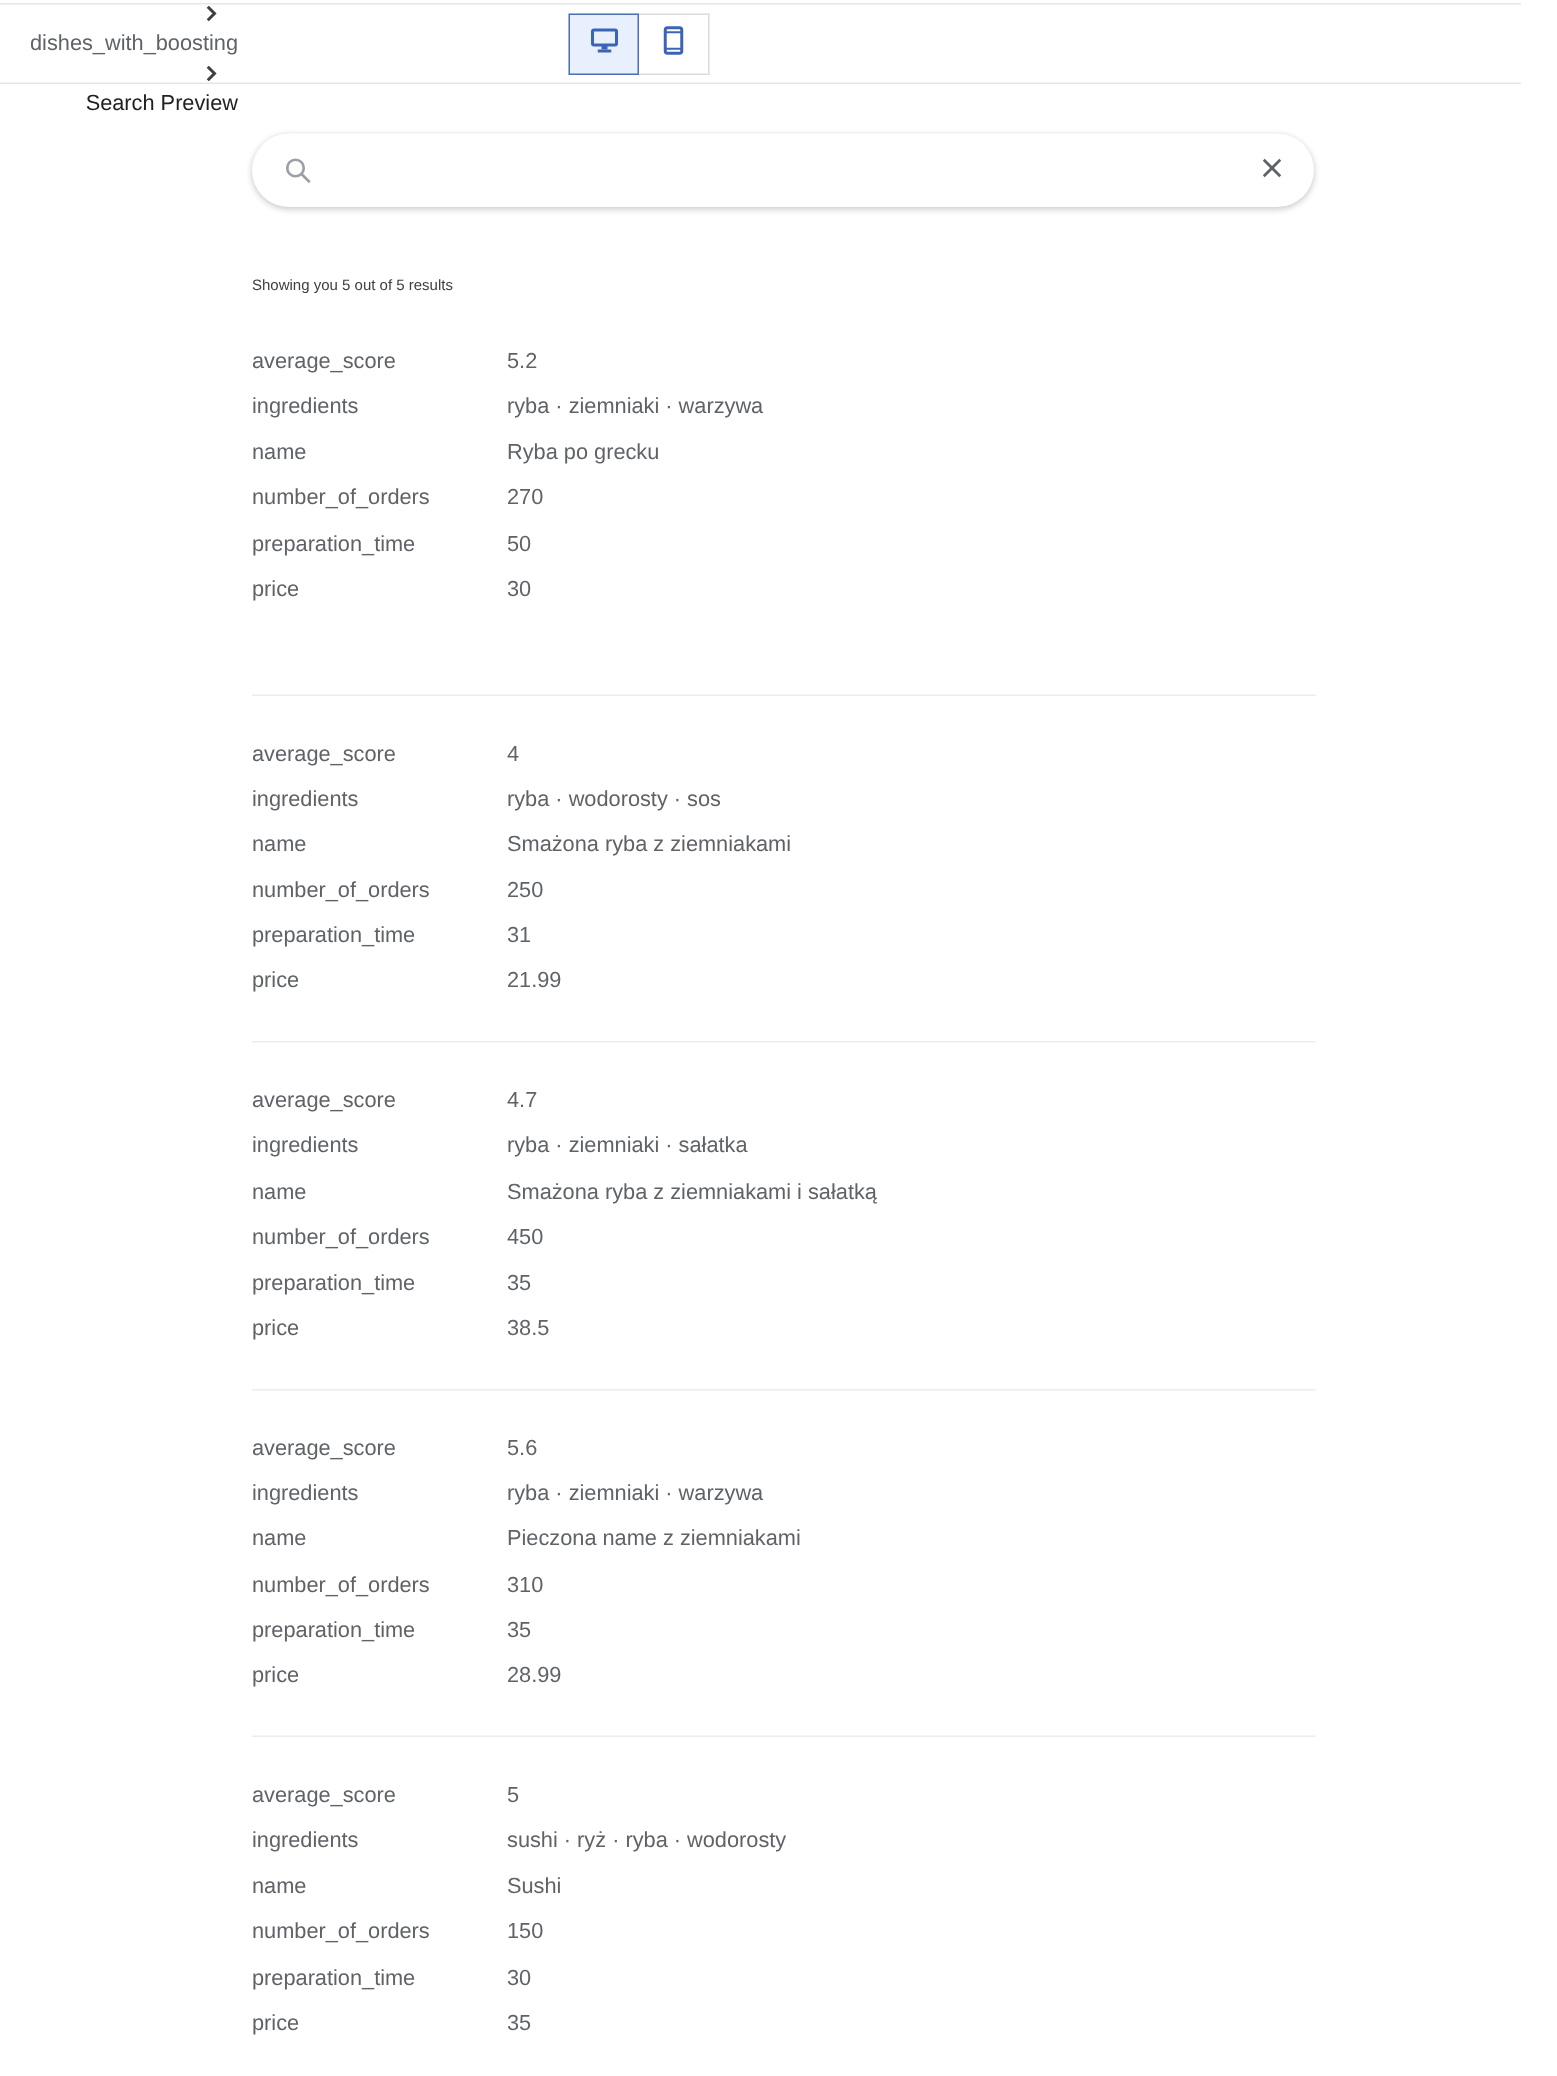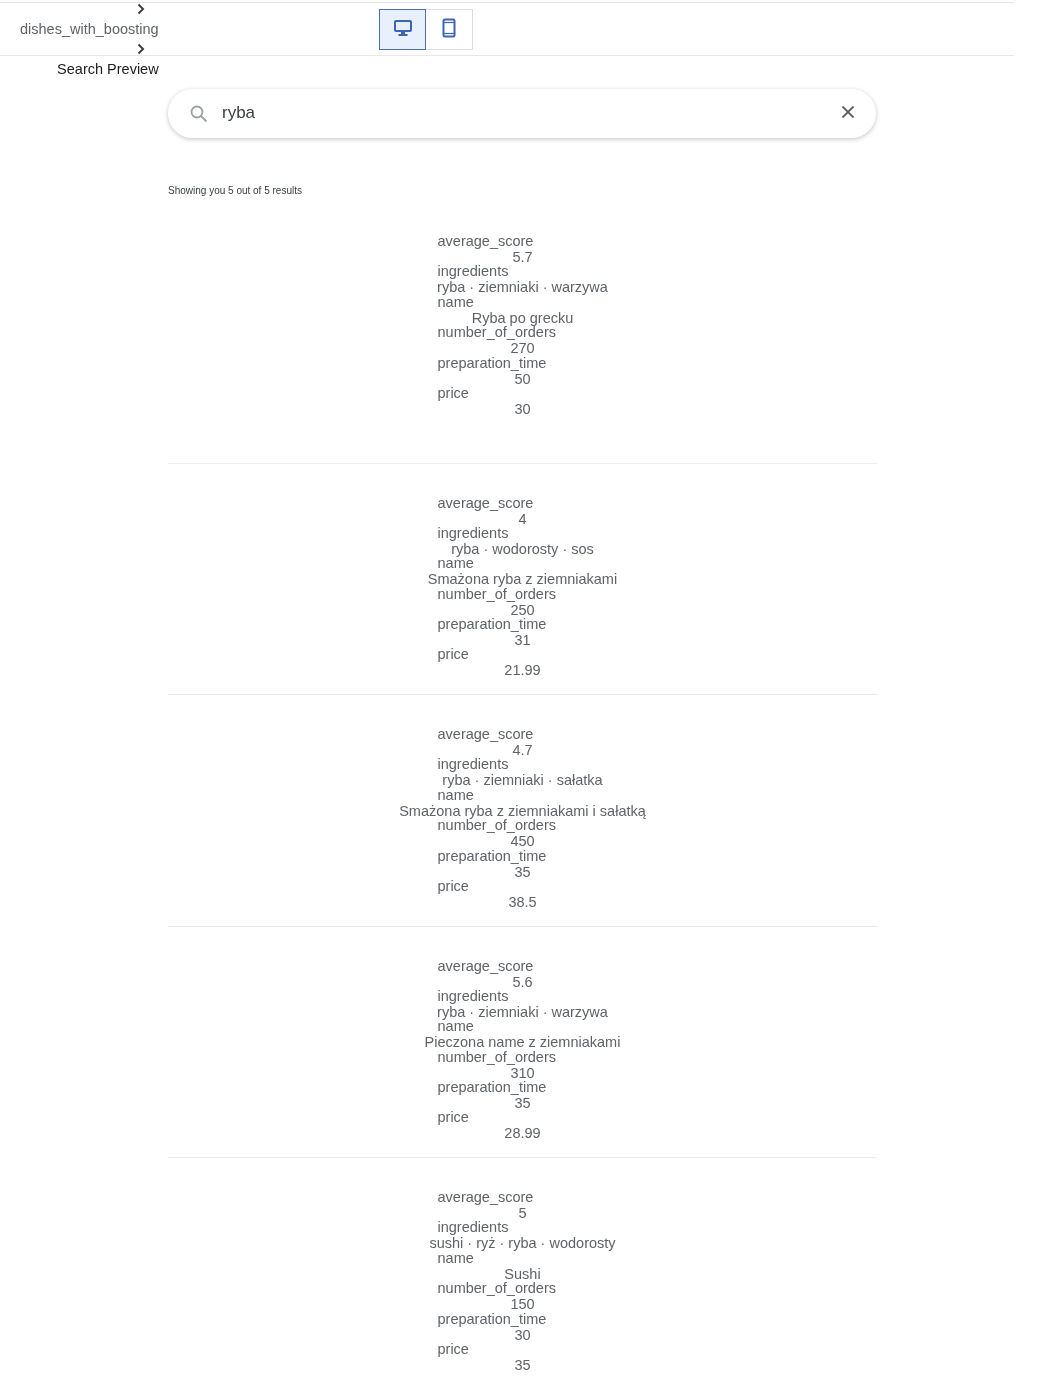--- a/index.html
+++ b/index.html
@@ -95,23 +95,22 @@
   .result {
     border-bottom: 1px solid #ececec;
     padding-top: 0;
     height: 231.5px;
     position: relative;
   }
   .result + .result { padding-top: 0; }
   .field {
     display: flex;
     height: 30.4px;
-    align-items: center;
+    align-items: flex-start;
     font-size: 14.5px;
-    flex-direction: column;
   }
   .field-key { width: 170px; color: #5f6368; }
   .field-val { color: #5f6368; }
   .fields { padding-top: 1px; }
   .result:not(:first-child) .fields { padding-top: 31px; }
 </style>
 </head>
 <body>
 
 <div class="topbar">
@@ -152,40 +151,39 @@
   </div>
 </div>
 
 <div class="search-wrap">
   <span class="search-icon">
     <svg width="20" height="20" viewBox="0 0 20 20">
       <circle cx="8" cy="8" r="5.5" fill="none" stroke="#9aa0a6" stroke-width="1.8"></circle>
       <line x1="12" y1="12" x2="17.5" y2="17.5" stroke="#9aa0a6" stroke-width="1.8"></line>
     </svg>
   </span>
-  <input class="search-input" type="text" value="ryba" style="">
   <span class="clear-btn">
     <span>
       <svg width="14" height="14" viewBox="0 0 14 14">
         <line x1="1.5" y1="1.5" x2="12.5" y2="12.5" stroke="#5f6368" stroke-width="1.8"></line>
         <line x1="12.5" y1="1.5" x2="1.5" y2="12.5" stroke="#5f6368" stroke-width="1.8"></line>
       </svg>
     </span>
   </span>
 </div>
 
 <div class="summary">Showing you 5 out of 5 results</div>
 
 <div class="results">
 
   <div class="result">
     <div class="fields">
       <div class="field">
           <span class="field-key">average_score</span>
-          <span class="field-val">5.7</span>
+          <span class="field-val">5.2</span>
         </div>
       <div class="field">
           <span class="field-key">ingredients</span>
           <span class="field-val">ryba · ziemniaki · warzywa</span>
         </div>
       <div class="field">
           <span class="field-key">name</span>
           <span class="field-val">Ryba po grecku</span>
         </div>
       <div class="field">

